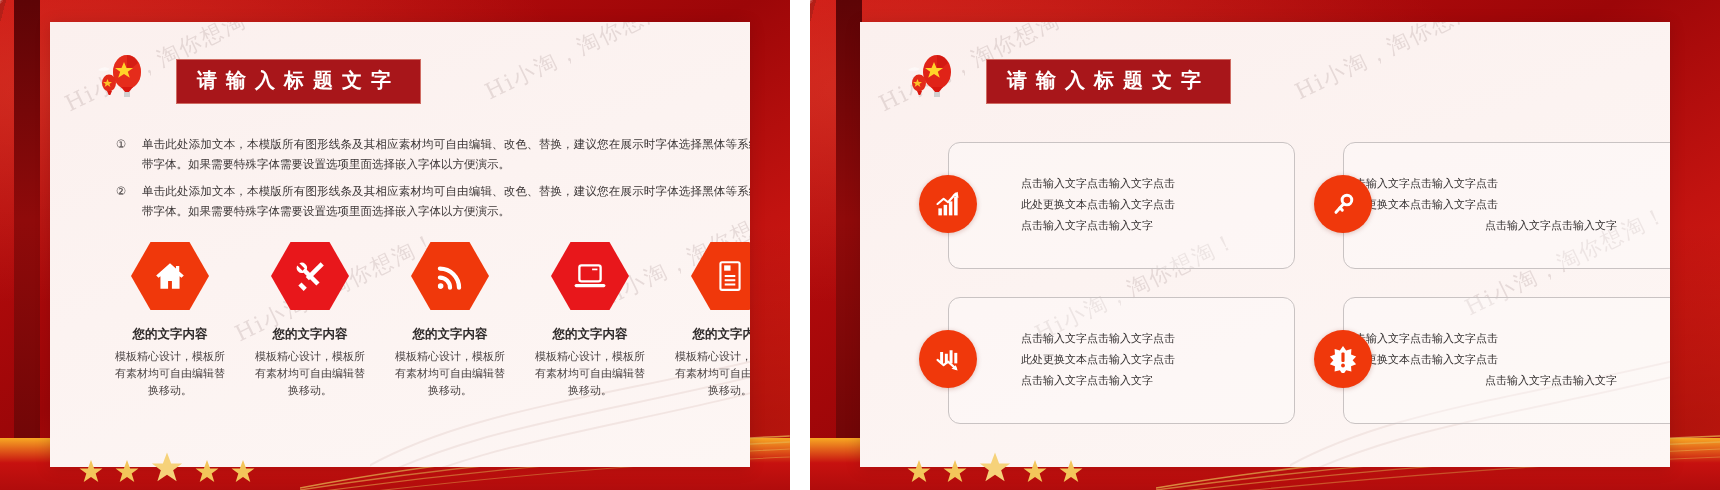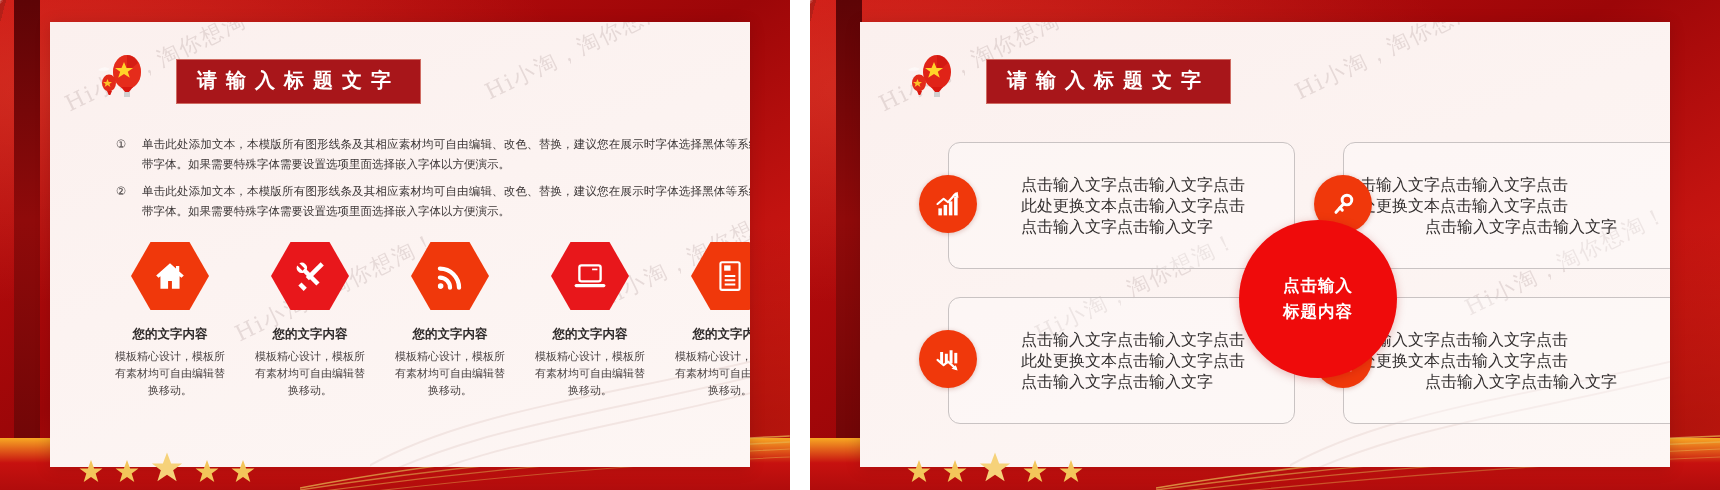--- a/index.html
+++ b/index.html
@@ -81,22 +81,22 @@
   
   .stars{position:absolute;bottom:6px;display:flex;gap:10px;align-items:flex-end;}
   #slide-left .stars{left:78px;}
   #slide-right .stars{left:96px;}
   .star{color:#f3c65a;line-height:1;display:block;}
 
   
   .boxes{position:absolute;left:88px;top:120px;width:740px;height:300px;}
   .ibox{position:absolute;width:345px;height:125px;border:1px solid #c9c3c3;border-radius:12px;
         background:rgba(255,255,255,.30);display:flex;align-items:center;}
-  .ibox .txt{font-size:16px;line-height:21px;color:#332f2f;
-             font-family:Liberation Serif, serif;}
+  .ibox .txt{font-size:11px;line-height:21px;color:#332f2f;
+             font-family:Liberation Mono, monospace;}
   .ibox .txt div:last-child{}
   #box-tl{left:0;top:0;}
   #box-bl{left:0;top:155px;}
   #box-tr{left:395px;top:0;}
   #box-br{left:395px;top:155px;}
   #box-tl .txt,#box-bl .txt{padding-left:72px;text-align:left;}
   #box-tr .txt,#box-br .txt{padding-right:72px;text-align:left;width:100%;box-sizing:border-box;}
   #box-tr .txt div:last-child,#box-br .txt div:last-child{text-align:right;}
   #box-tl .txt div:last-child,#box-bl .txt div:last-child{text-align:left;}
 
@@ -366,24 +366,20 @@
         </div>
 
         <div class="cbadge" id="bdg-br">
           <svg viewBox="0 0 32 32">
             <polygon fill="#fff" points="16,1 19.6,6.2 25.6,4.6 25.2,10.8 31,13 27,17.5 31,22 25.2,24.2 25.6,30.4 19.6,28.8 16,34 12.4,28.8 6.4,30.4 6.8,24.2 1,22 5,17.5 1,13 6.8,10.8 6.4,4.6 12.4,6.2"></polygon>
             <rect x="14.2" y="8.5" width="3.6" height="11" fill="#f0380b" rx="1.2"></rect>
             <circle cx="16" cy="23.4" r="2.2" fill="#f0380b"></circle>
           </svg>
         </div>
 
-        <div class="center-circle">
-          <div>点击输入</div>
-          <div>标题内容</div>
-        </div>
       </div>
     </div>
 
     <div class="stars">
       <svg class="star" width="26" height="25" viewBox="0 0 24 24">
           <polygon fill="#f3c65a" points="12,1 15,9 23,9 16.5,14 19,22 12,17.3 5,22 7.5,14 1,9 9,9"></polygon>
         </svg>
       <svg class="star" width="26" height="25" viewBox="0 0 24 24">
           <polygon fill="#f3c65a" points="12,1 15,9 23,9 16.5,14 19,22 12,17.3 5,22 7.5,14 1,9 9,9"></polygon>
         </svg>

